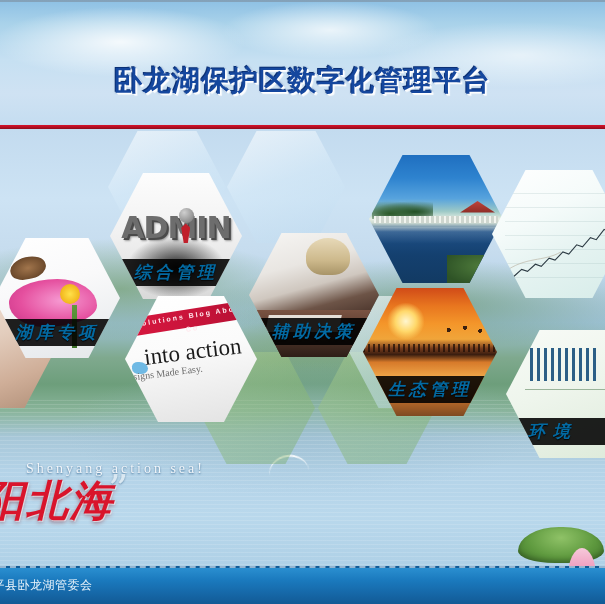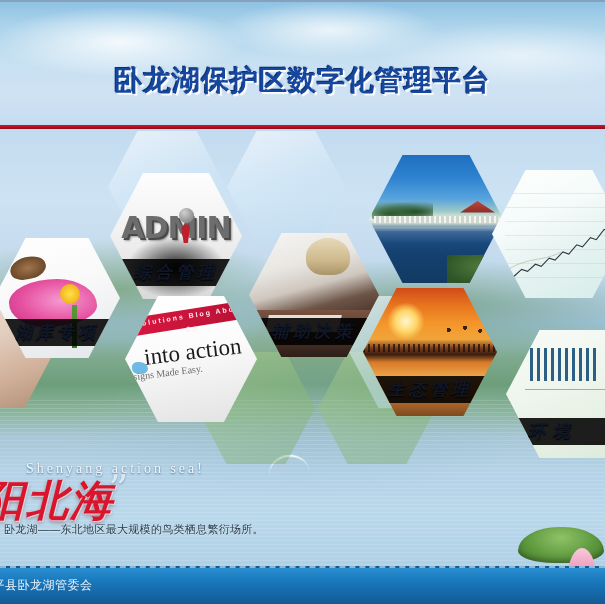--- a/index.html
+++ b/index.html
@@ -145,21 +145,21 @@
     overflow:hidden;
   }
   .hex-frame{
     position:absolute;
     clip-path:polygon(25% 0%,75% 0%,100% 50%,75% 100%,25% 100%,0% 50%);
   }
   .hex .photo{position:absolute;left:0;top:0;width:100%;height:100%;}
   .hex .label{
     position:absolute;left:0;bottom:10%;width:100%;
     background:rgba(0,0,0,.88);
-    color:#0f172a;
+    color:#0369a1;
     text-align:center;
     font-family:"DejaVu Sans","Liberation Sans",sans-serif;
     font-weight:bold;font-style:italic;
     font-size:17px;line-height:27px;
     letter-spacing:4px;
     text-shadow:0 1px 1px rgba(0,0,0,.9);
     white-space:nowrap;
   }
 
   
@@ -439,21 +439,20 @@
     <div class="photo ph-doc">
       <div class="doc-bars"></div>
       <div class="doc-rule"></div>
     </div>
     <div class="label" style="letter-spacing:8px;text-align:left;padding-left:22px;box-sizing:border-box;">环境</div>
   </div>
 
   <div class="shenyang-en">Shenyang action sea!</div>
   <div class="shenyang-cn">阳北海</div>
   <div class="shenyang-quote">”</div>
-  <div class="subnote">卧龙湖——东北地区最大规模的鸟类栖息繁衍场所。</div>
 
   <div class="lotus-leaf"></div>
   <div class="lotus-bud"></div>
 
   <div class="footer">
     <div class="footer-inner">
       <span class="footer-owner">康平县卧龙湖管委会</span>
     </div>
   </div>
 

